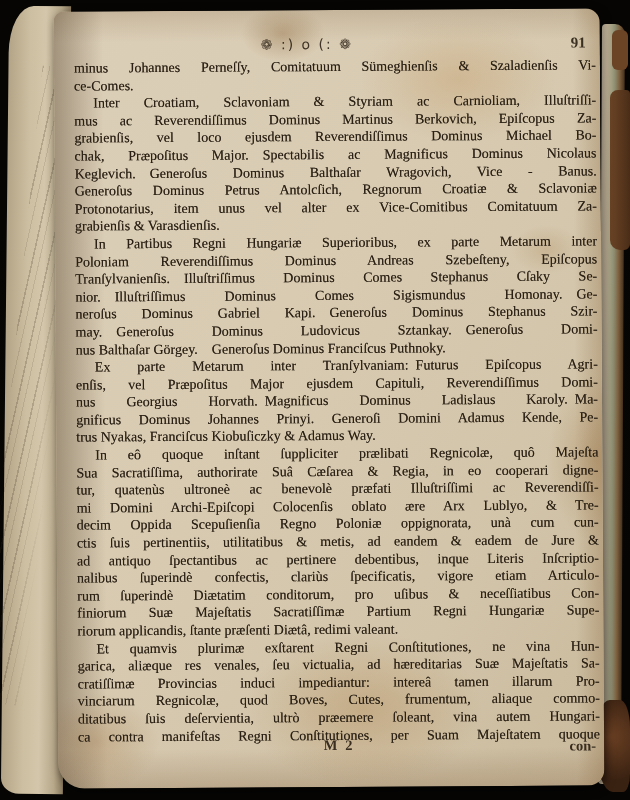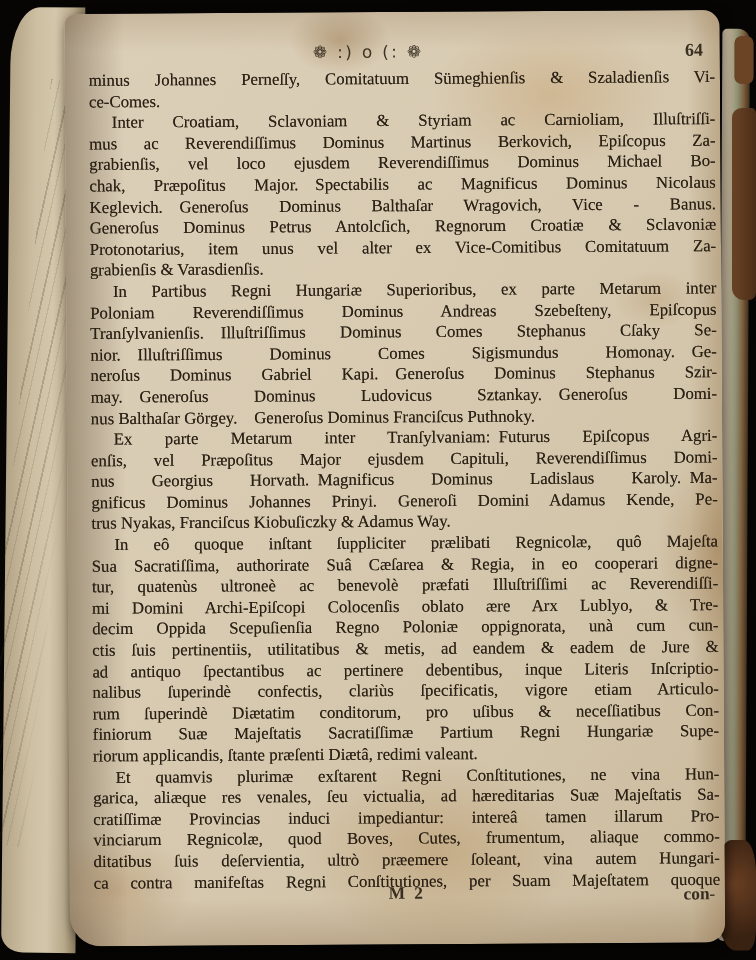--- a/index.html
+++ b/index.html
@@ -94,21 +94,21 @@
   </div>
 
   <div class="fore-edge"></div>
   <div class="leather leather-top"></div>
   <div class="leather-corner"></div>
   <div class="leather leather-bottom"></div>
 
   <div class="page">
     <div class="header">
       <span class="ornament">❁ :) o (: ❁</span>
-      <span class="pagenum">64</span>
+      <span class="pagenum">91</span>
     </div>
 
     <div class="text-block" id="text-block">
         <div class="para">
           <div class="line">minus Johannes Perneſſy, Comitatuum Sümeghienſis &amp; Szaladienſis Vi-</div>
           <div class="line last">ce-Comes.</div>
         </div>
         <div class="para">
           <div class="line indent">Inter Croatiam, Sclavoniam &amp; Styriam ac Carnioliam, Illuſtriſſi-</div>
           <div class="line">mus ac Reverendiſſimus Dominus Martinus Berkovich, Epiſcopus Za-</div>

